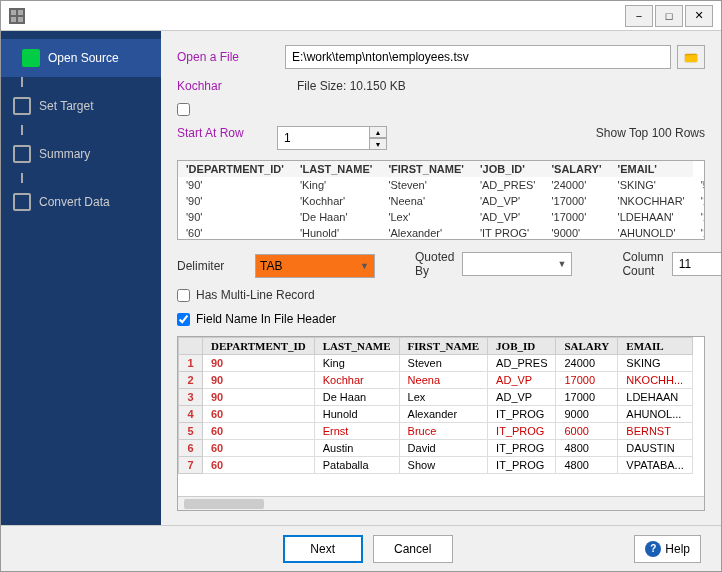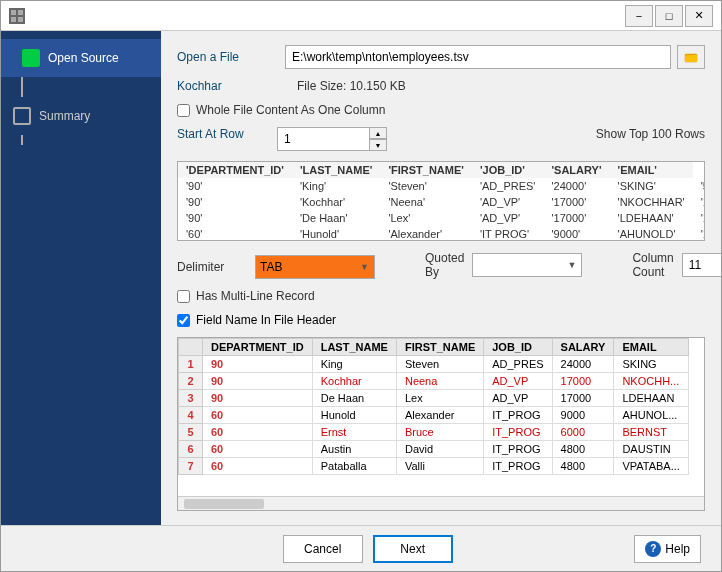--- a/index.html
+++ b/index.html
@@ -23,21 +23,21 @@
     .sidebar-item .step-indicator { width: 18px; height: 18px; border: 2px solid #aaa; border-radius: 2px; display: flex; align-items: center; justify-content: center; flex-shrink: 0; }
     .sidebar-item.active .step-indicator { background: #00cc44; border-color: #00cc44; }
     .sidebar-item .step-label { font-size: 12px; font-weight: 500; }
     .sidebar-item.active .step-label { color: white; }
     .sidebar-connector { width: 2px; height: 10px; background: #aaa; margin-left: 20px; }
 
     
     .content { flex: 1; padding: 14px 16px; display: flex; flex-direction: column; gap: 10px; overflow: hidden; }
 
     .form-row { display: flex; align-items: center; gap: 10px; }
-    .form-label { width: 90px; font-size: 12px; color: #0c4a6e; flex-shrink: 0; }
+    .form-label { width: 90px; font-size: 12px; color: #a21caf; flex-shrink: 0; }
 
     .file-input-row { display: flex; align-items: flex-start; gap: 6px; flex: 1; padding-left: 8px; }
     .file-path-box { flex: 1; height: 24px; border: 1px solid #aaa; background: white; padding: 0 6px; font-size: 12px; display: flex; align-items: center; }
     .browse-btn { width: 28px; height: 24px; border: 1px solid #aaa; background: #f0f0f0; cursor: pointer; display: flex; align-items: center; justify-content: center; }
 
     .encoding-select { width: 220px; height: 24px; border: 1px solid #aaa; background: white; padding: 0 4px; font-size: 12px; appearance: none; -webkit-appearance: none; cursor: pointer; }
     .select-wrapper { position: relative; width: 220px; }
     .select-wrapper::after { content: '▼'; position: absolute; right: 6px; top: 50%; transform: translateY(-50%); font-size: 9px; color: #555; pointer-events: none; }
     .file-size-label { font-size: 12px; color: #333; margin-left: 20px; }
 
@@ -60,36 +60,36 @@
     .preview-top table tr:first-child td { font-weight: bold; background: #f5f5f5; }
 
     
     .delim-row { display: flex; align-items: flex-end; gap: 20px; }
     .delim-section { display: flex; align-items: center; gap: 8px; }
     .delim-label { font-size: 12px; color: #333; width: 70px; }
     .delim-select-wrapper { position: relative; width: 120px; }
     .delim-select { width: 120px; height: 24px; border: 1px solid #aaa; background: #f97316; padding: 0 4px; font-size: 12px; appearance: none; -webkit-appearance: none; }
     .delim-select-wrapper::after { content: '▼'; position: absolute; right: 6px; top: 50%; transform: translateY(-50%); font-size: 9px; color: #555; pointer-events: none; }
 
-    .quoted-section { display: flex; align-items: center; gap: 8px; margin-left: 30px; }
+    .quoted-section { display: flex; align-items: center; gap: 8px; margin-left: 20px; }
     .quoted-label { font-size: 12px; color: #333; }
     .quoted-select-wrapper { position: relative; width: 110px; }
     .quoted-select { width: 110px; height: 24px; border: 1px solid #aaa; background: white; padding: 0 4px; font-size: 12px; appearance: none; -webkit-appearance: none; }
     .quoted-select-wrapper::after { content: '▼'; position: absolute; right: 6px; top: 50%; transform: translateY(-50%); font-size: 9px; color: #555; pointer-events: none; }
 
     .colcount-section { display: flex; align-items: center; gap: 8px; margin-left: 30px; }
     .colcount-label { font-size: 12px; color: #333; }
     .colcount-input-wrapper { position: relative; width: 70px; }
     .colcount-input { width: 70px; height: 24px; border: 1px solid #aaa; background: white; padding: 0 20px 0 6px; font-size: 12px; }
 
     
     .data-preview { border: 1px solid #aaa; background: white; flex: 1; overflow: hidden; position: relative; display: flex; flex-direction: column; }
     .data-table-wrapper { overflow: auto; flex: 1; }
     .data-table { border-collapse: collapse; width: max-content; font-size: 11px; }
-    .data-table th { background: #e8e8e8; border: 1px solid #ccc; padding: 2px 8px; font-weight: 600; text-align: left; white-space: nowrap; min-width: 60px; }
+    .data-table th { background: #e8e8e8; border: 1px solid #ccc; padding: 2px 8px; font-weight: 600; text-align: left; white-space: nowrap; min-width: 60px; font-family: Liberation Serif, serif; }
     .data-table th:first-child { width: 24px; min-width: 24px; }
     .data-table td { border: 1px solid #ddd; padding: 2px 8px; white-space: nowrap; }
     .data-table td:first-child { text-align: center; background: #f0f0f0; color: #555; border: 1px solid #ccc; }
     .data-table tr.highlight td:not(:first-child) { color: #cc0000; }
     .h-scroll-bar { height: 14px; border-top: 1px solid #ccc; display: flex; align-items: center; padding: 0 2px; background: #f0f0f0; }
     .h-scroll-thumb { height: 10px; background: #ccc; width: 80px; border-radius: 2px; margin-left: 4px; }
 
     
     .footer { height: 46px; background: #f0f0f0; border-top: 1px solid #ccc; display: flex; align-items: center; justify-content: space-between; padding: 0 20px; }
     .footer-center { display: flex; gap: 10px; }
@@ -123,26 +123,34 @@
   </div>
 
   <div class="main-layout">
 
     <div class="sidebar">
       <div class="sidebar-item active">
         <div class="step-indicator"></div>
         <span class="step-label">Open Source</span>
       </div>
       <div class="sidebar-connector"></div>
+      <div class="sidebar-item">
+        <div class="step-indicator"></div>
+        <span class="step-label">Set Target</span>
+      </div>
       <div class="sidebar-connector"></div>
       <div class="sidebar-item">
         <div class="step-indicator"></div>
         <span class="step-label">Summary</span>
       </div>
       <div class="sidebar-connector"></div>
+      <div class="sidebar-item">
+        <div class="step-indicator"></div>
+        <span class="step-label">Convert Data</span>
+      </div>
     </div>
 
     <div class="content">
 
       <div class="form-row">
         <span class="form-label">Open a File</span>
         <div class="file-input-row">
           <div class="file-path-box">E:\work\temp\nton\employees.tsv</div>
           <button class="browse-btn">
             <svg width="14" height="14" viewBox="0 0 14 14">
@@ -154,21 +162,20 @@
         </div>
       </div>
 
       <div class="form-row">
         <span class="form-label">Kochhar</span>
         <span class="file-size-label">File Size: 10.150 KB</span>
       </div>
 
       <div class="checkbox-row">
         <input type="checkbox" id="wholeFile" style="">
-        <label for="wholeFile">Whole File Content As One Column</label>
       </div>
 
       <div class="start-row">
         <span class="form-label">Start At Row</span>
         <div class="number-input-wrapper">
           <input type="text" class="number-input" value="1" style="">
           <div class="spin-btns">
             <button class="spin-btn">▲</button>
             <button class="spin-btn">▼</button>
           </div>
@@ -336,40 +343,40 @@
                   <td>Austin</td>
                   <td>David</td>
                   <td>IT_PROG</td>
                   <td>4800</td>
                   <td>DAUSTIN</td>
                 </tr>
                 <tr>
                   <td style="color: rgb(204, 51, 51); font-weight: bold;">7</td>
                   <td style="color: rgb(204, 51, 51); font-weight: bold;">60</td>
                   <td>Pataballa</td>
-                  <td>Valli</td>
+                  <td>Show</td>
                   <td>IT_PROG</td>
                   <td>4800</td>
                   <td>VPATABA...</td>
                 </tr>
               </tbody>
           </table>
         </div>
         <div class="h-scroll-bar">
           <div class="h-scroll-thumb"></div>
         </div>
       </div>
 
     </div>
   </div>
 
   <div class="footer">
     <div style="width:80px"></div>
     <div class="footer-center">
+      <button class="footer-btn primary">Next</button>
       <button class="footer-btn">Cancel</button>
-      <button class="footer-btn primary">Next</button>
     </div>
     <button class="help-btn">
       <div class="help-icon">?</div>
       <span>Help</span>
     </button>
   </div>
 </div>
 
 </body></html>

